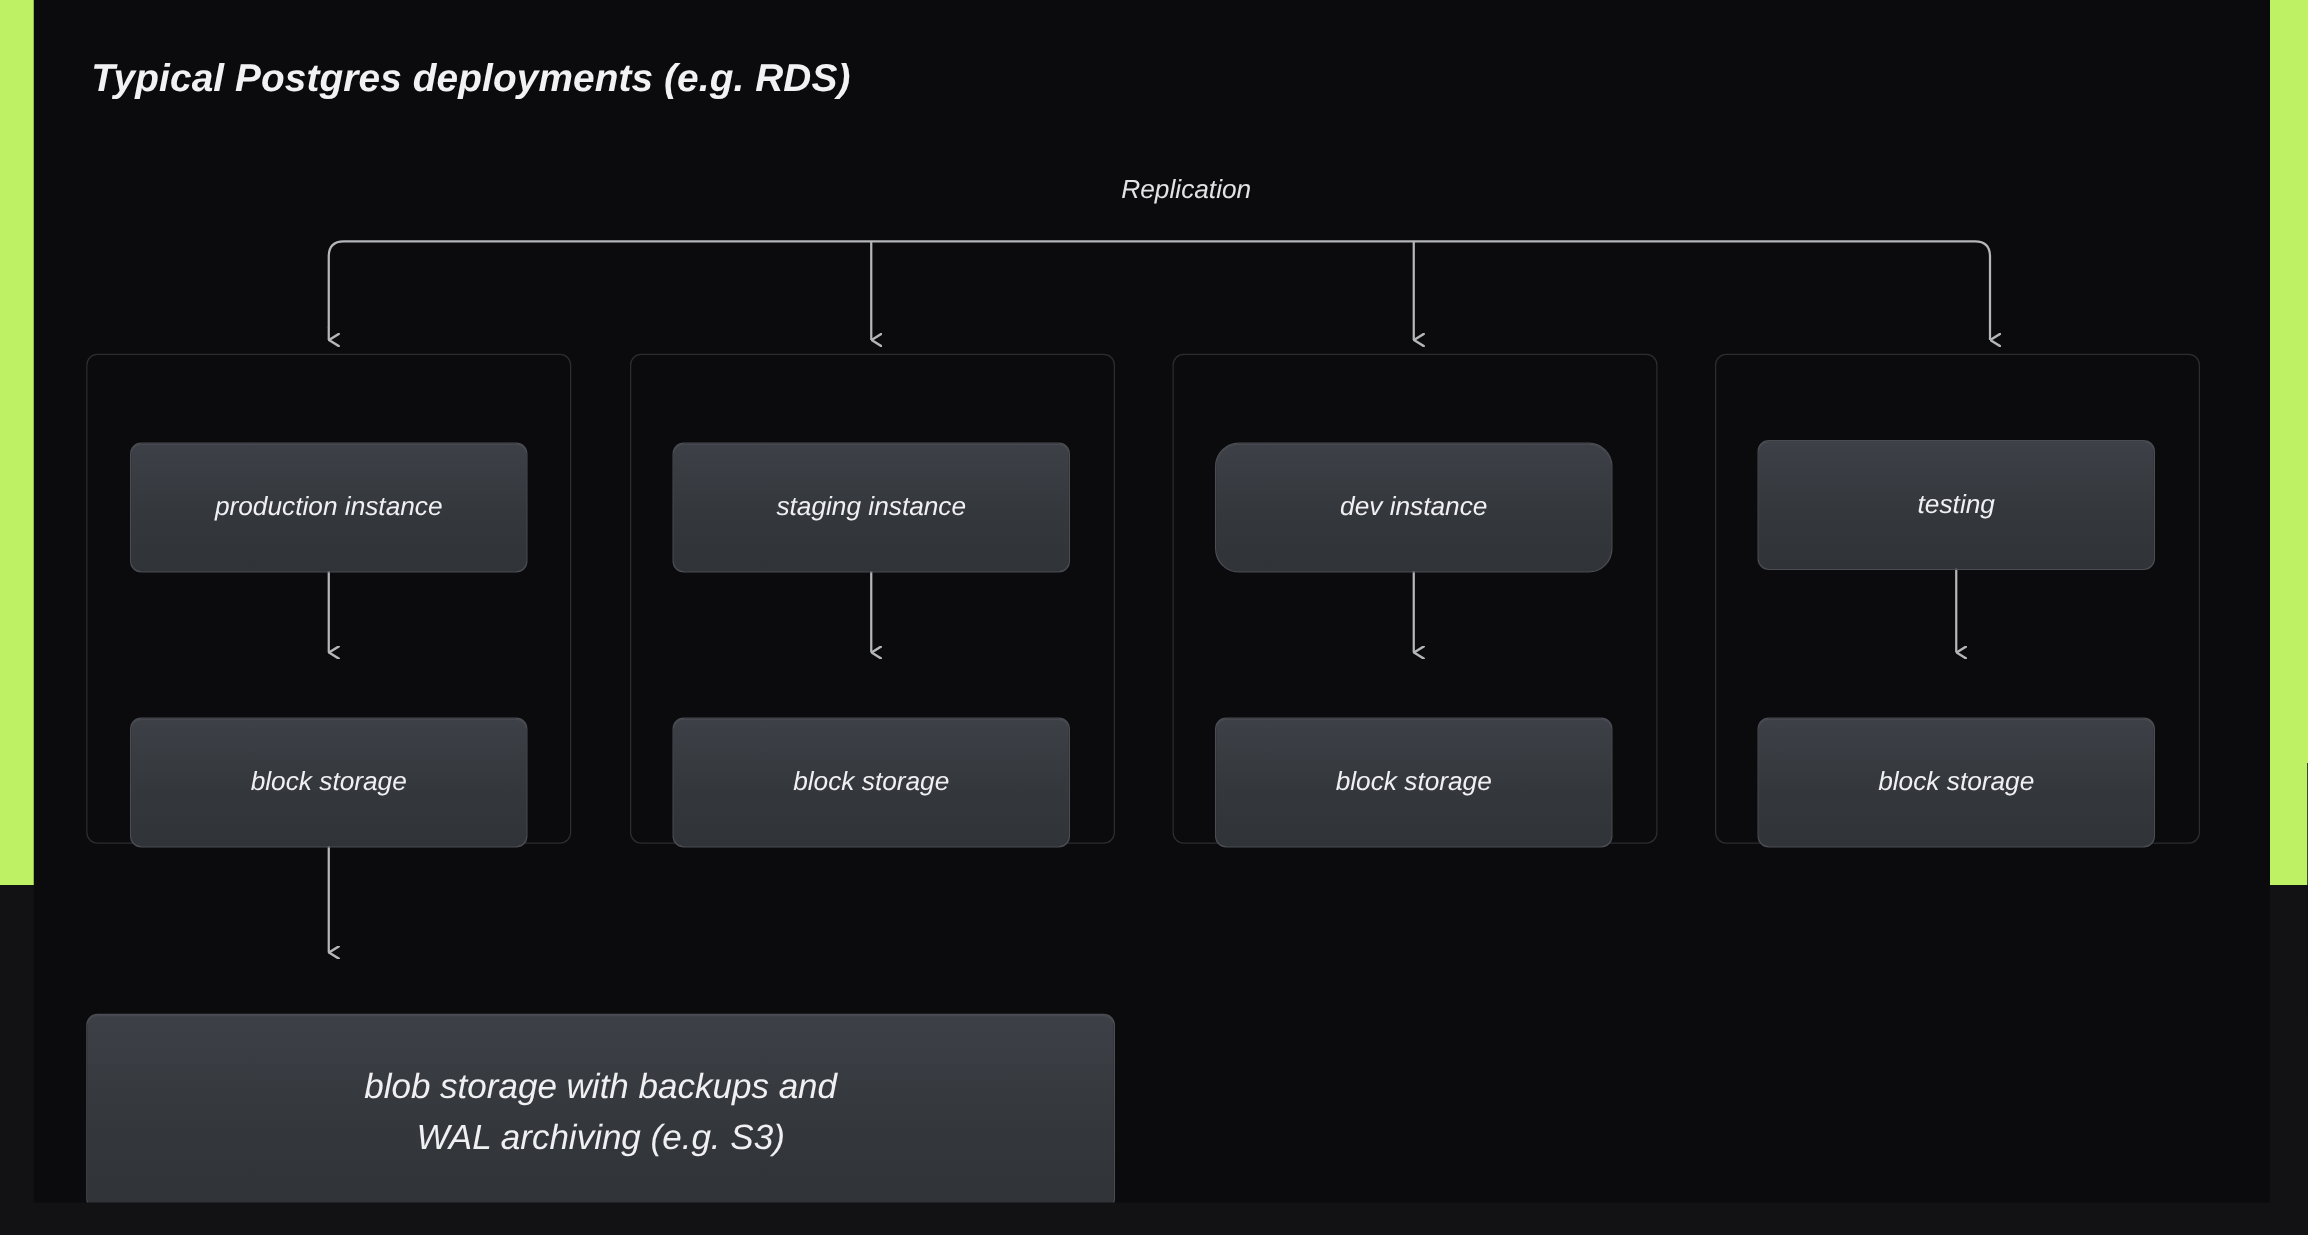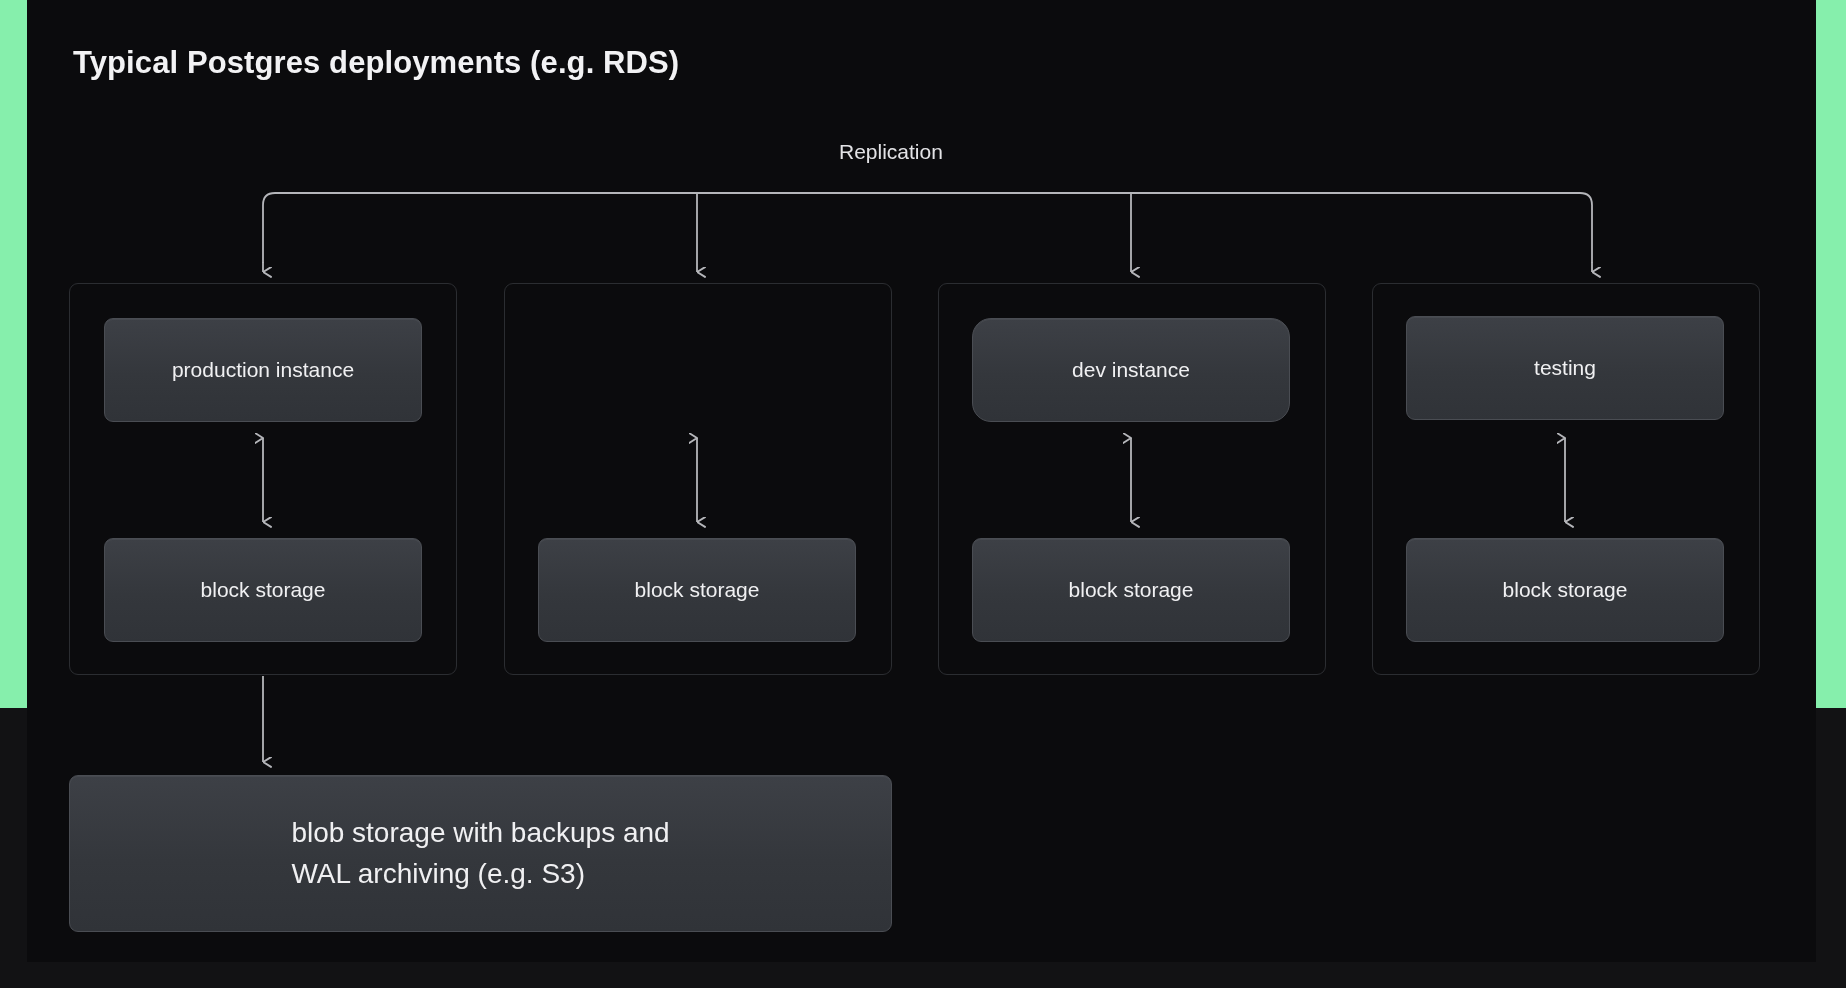--- a/index.html
+++ b/index.html
@@ -9,21 +9,22 @@
     height: 988px;
     background: #121214;
     font-family: "Liberation Sans", sans-serif;
     overflow: hidden;
   }
 
   #stage {
     position: relative;
     width: 1846px;
     height: 708px;
-    background: #86efac;
+    background: #bef264;
+    font-style: italic;
   }
 
   
   #panel {
     position: absolute;
     left: 27px;
     top: 0px;
     width: 1789px;
     height: 962px;
     background: #0b0b0d;
@@ -39,20 +40,21 @@
     color: #f2f2f4;
     letter-spacing: 0.1px;
     white-space: nowrap;
   }
 
   #replication-label {
     position: absolute;
     left: 812px;
     top: 140px;
     width: 220px;
+    text-align: center;
     font-size: 21px;
     color: #e3e3e6;
     white-space: nowrap;
   }
 
   
   #connectors {
     position: absolute;
     left: 0;
     top: 0;
@@ -71,25 +73,26 @@
 
   
   .node {
     position: absolute;
     border: 1px solid #4a4d53;
     border-radius: 9px;
     background: linear-gradient(180deg, #3d4046 0%, #34373c 55%, #303338 100%);
     display: flex;
     align-items: center;
     justify-content: center;
-    text-align: left;
+    text-align: center;
     color: #f0f0f2;
     font-size: 21px;
     line-height: 1.32;
     box-shadow: inset 0 1px 0 rgba(255,255,255,0.05);
+    margin-top: 36px;
   }
 
   .node.wide-blob {
     font-size: 28px;
     line-height: 1.45;
     white-space: pre-line;
   }
 </style>
 </head>
 <body>
@@ -132,20 +135,21 @@
 
       <line x1="236" y1="676" x2="236" y2="762" stroke="#b5b6ba" stroke-width="1.8" marker-end="url(#arrowDown)"></line>
     </svg>
 
     <div class="group-box" style="left:42px;  top:283px; width:388px; height:392px;"></div>
     <div class="group-box" style="left:477px; top:283px; width:388px; height:392px;"></div>
     <div class="group-box" style="left:911px; top:283px; width:388px; height:392px;"></div>
     <div class="group-box" style="left:1345px;top:283px; width:388px; height:392px;"></div>
 
     <div class="node" style="left:77px;  top:318px; width:318px; height:104px;">production instance</div>
+    <div class="node" style="left:511px; top:318px; width:318px; height:104px;">staging instance</div>
     <div class="node" style="left:945px; top:318px; width:318px; height:104px;border-radius:19px;">dev instance</div>
     <div class="node" style="left:1379px;top:316px; width:318px; height:104px;">testing</div>
 
     <div class="node" style="left:77px;  top:538px; width:318px; height:104px;">block storage</div>
     <div class="node" style="left:511px; top:538px; width:318px; height:104px;">block storage</div>
     <div class="node" style="left:945px; top:538px; width:318px; height:104px;">block storage</div>
     <div class="node" style="left:1379px;top:538px; width:318px; height:104px;">block storage</div>
 
     <div class="node wide-blob" style="left:42px; top:775px; width:823px; height:157px;">blob storage with backups and
 WAL archiving (e.g. S3)</div>

